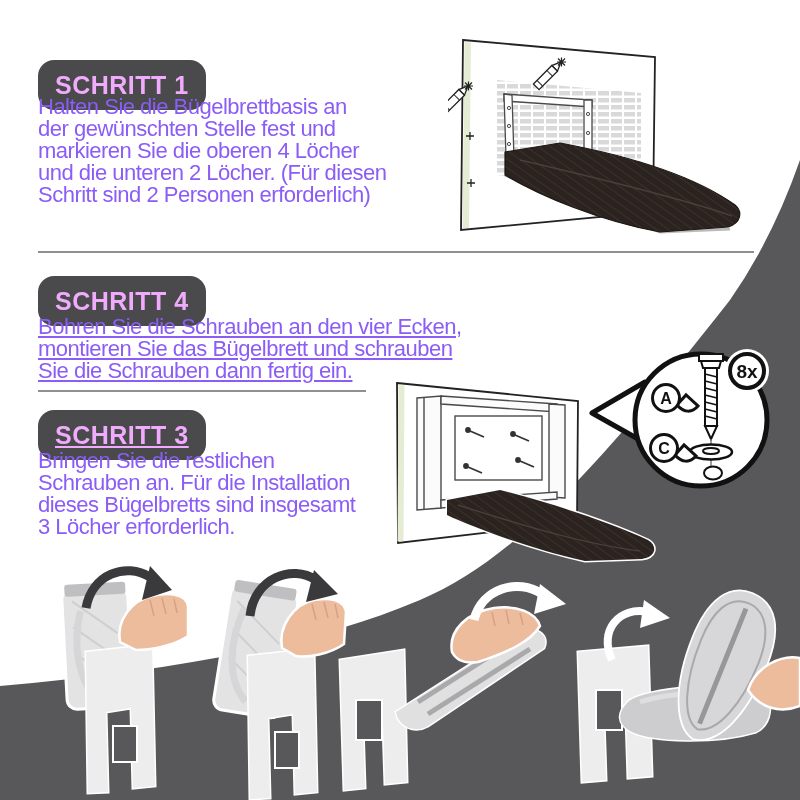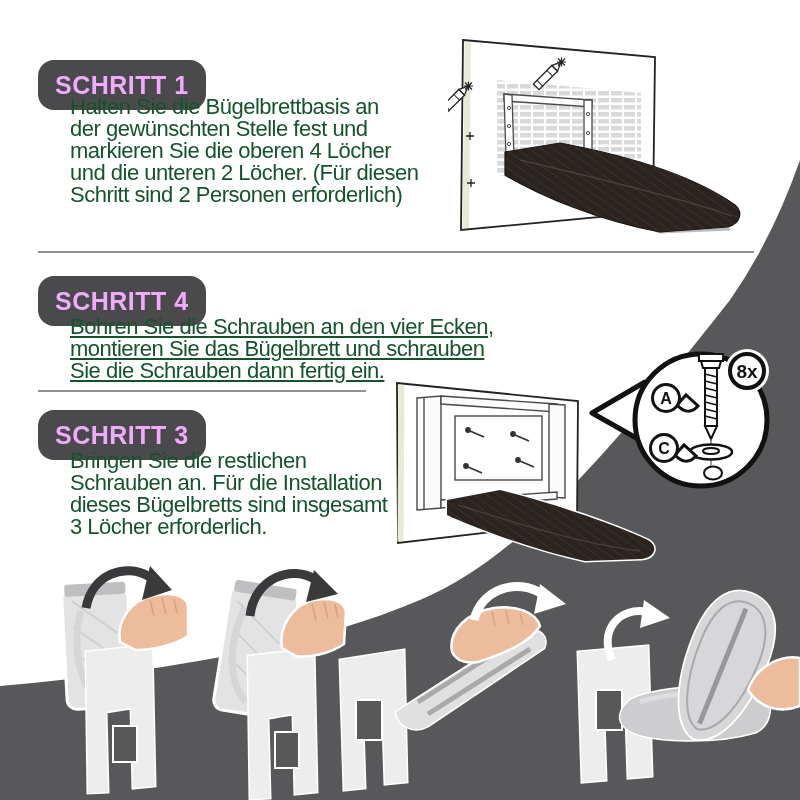--- a/index.html
+++ b/index.html
@@ -7,28 +7,28 @@
           font-family:"Liberation Sans",sans-serif;}
   svg{position:absolute;display:block;}
   #bg-swoosh{left:0;top:0;z-index:1;}
   #ill-step1{left:448px;top:26px;z-index:2;}
   #ill-step3{left:383px;top:372px;z-index:2;}
   #callout{left:572px;top:322px;z-index:4;}
   #folding{left:0;top:550px;z-index:3;}
   .badge{position:absolute;z-index:5;height:34px;line-height:34px;background:#4a4a4c;
          color:#f0abfc;font-weight:bold;font-size:25px;letter-spacing:.5px;
          padding:8px 17px;border-radius:16px;white-space:nowrap;}
-  .steptext{position:absolute;z-index:5;color:#14532d;font-size:22px;line-height:22px;
-            letter-spacing:-0.5px;white-space:pre-line;margin-left:32px;}
+  .steptext{position:absolute;z-index:5;color:#8b5cf6;font-size:22px;line-height:22px;
+            letter-spacing:-0.5px;white-space:pre-line;}
   .divider{position:absolute;z-index:5;height:2px;background:#909090;}
   #badge1{left:38px;top:60px;}  #text1{left:38px;top:96px;}
   #div1{left:38px;top:251px;width:716px;}
   #badge2{left:38px;top:276px;} #text2{left:38px;top:316px;text-decoration:underline;}
   #div2{left:38px;top:390px;width:328px;}
-  #badge3{left:38px;top:410px;} #text3{left:38px;top:450px;}
+  #badge3{left:38px;top:410px;text-decoration:underline;} #text3{left:38px;top:450px;}
 </style>
 </head>
 <body>
 
 <div id="canvas">
 
   <svg id="bg-swoosh" width="800" height="800" viewBox="0 0 800 800">
     <path d="M800,160 L800,800 L0,800 L0,686
              C150,672 300,651 420,600
              C520,558 610,452 730,300

